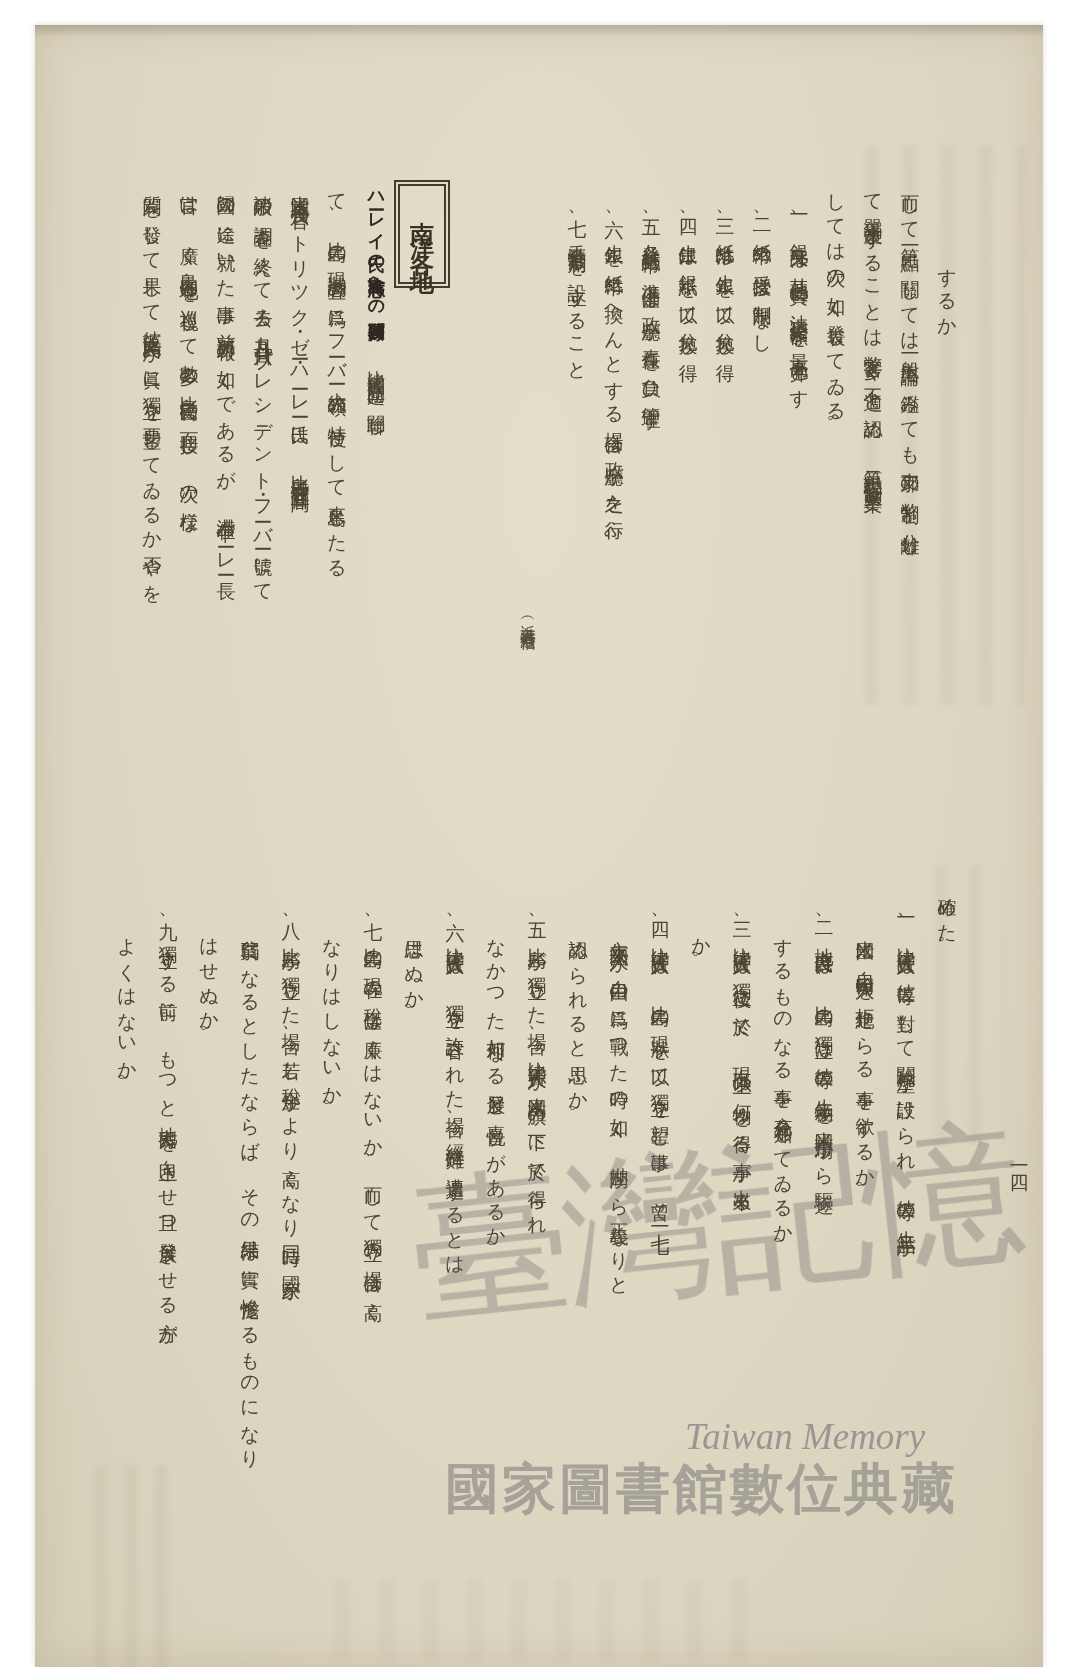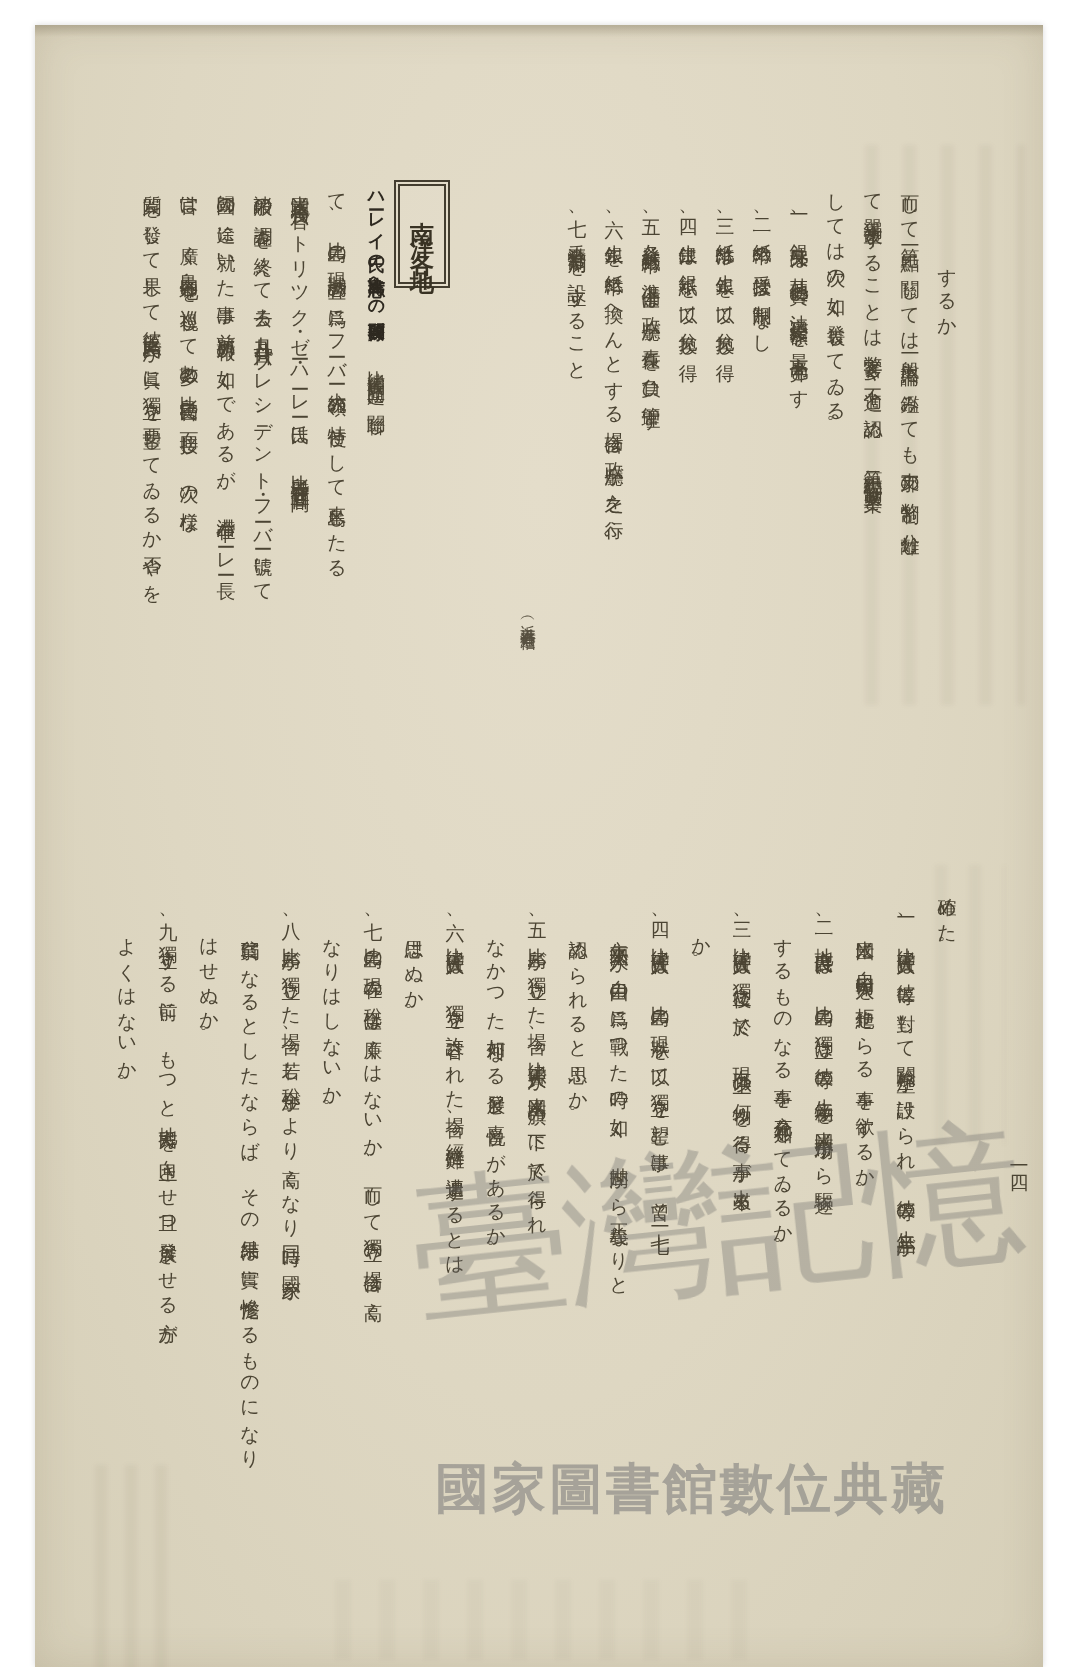--- a/index.html
+++ b/index.html
@@ -54,21 +54,21 @@
     font-size:158px;line-height:1;color:rgba(100,100,100,.32);
     white-space:nowrap;letter-spacing:-6px;filter:blur(.6px);
     pointer-events:none;z-index:6;
   }
   .wm-latin{
     position:absolute;left:650px;top:1390px;
     font-family:"Liberation Serif","DejaVu Serif",serif;font-style:italic;
     font-size:37px;color:rgba(140,140,140,.85);z-index:6;pointer-events:none;
   }
   .wm-inst{
-    position:absolute;left:400px;top:1428px;
+    position:absolute;left:410px;top:1428px;
     font-family:"Liberation Sans","DejaVu Sans",sans-serif;font-weight:bold;
     font-size:54px;letter-spacing:3px;color:rgba(120,120,120,.55);
     z-index:6;pointer-events:none;white-space:nowrap;
   }
   
   .smudge{position:absolute;filter:blur(2px);pointer-events:none;}
   .sm1{left:830px;top:120px;width:160px;height:560px;
     background:repeating-linear-gradient(90deg, rgba(110,100,78,.06) 0 13px, rgba(110,100,78,0) 13px 38px);}
   .sm2{left:900px;top:840px;width:70px;height:280px;
     background:repeating-linear-gradient(90deg, rgba(110,100,78,.05) 0 12px, rgba(110,100,78,0) 12px 34px);}
@@ -144,16 +144,17 @@
       <div class="col ind2">貧弱になるとしたならば、その結果は實に慘憺たるものになり</div>
       <div class="col ind2">はせぬか。</div>
 
       <div class="col ind1">九、獨立する前に、もつと地方民を向上させ且つ發展させる方が</div>
       <div class="col ind2">よくはないか。</div>
     </div>
 
     <div class="folio vertical">一四</div>
 
     <div class="wm-callig">臺灣記憶</div>
+    <div class="wm-latin">Taiwan Memory</div>
     <div class="wm-inst">國家圖書館數位典藏</div>
 
   </div>
 </div>
 
 </body></html>

